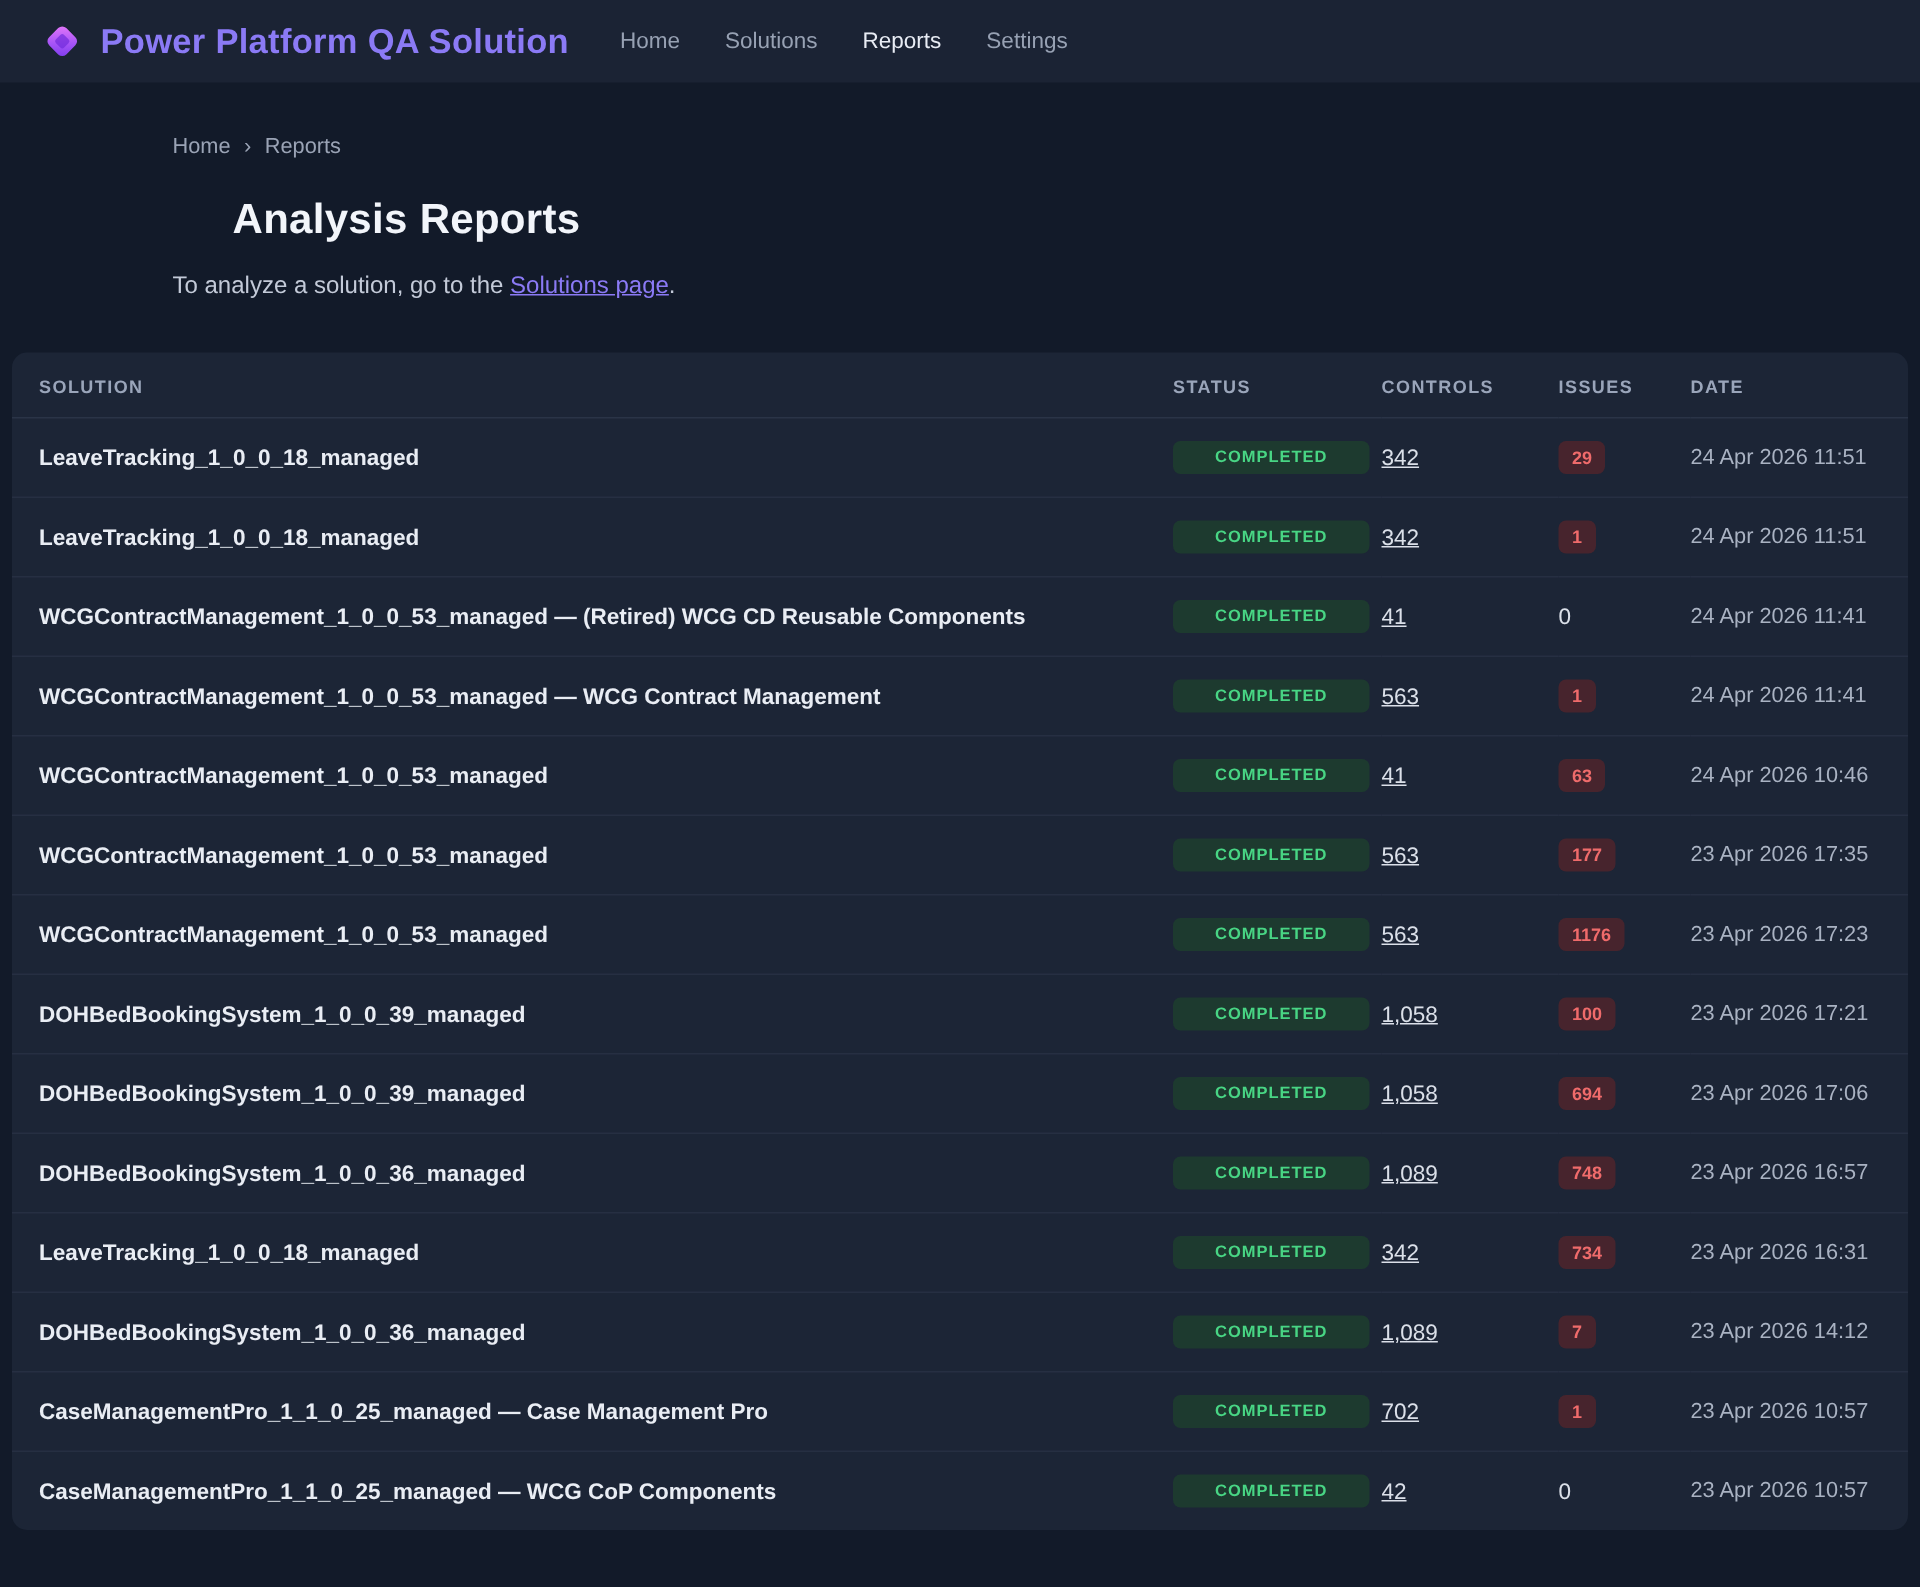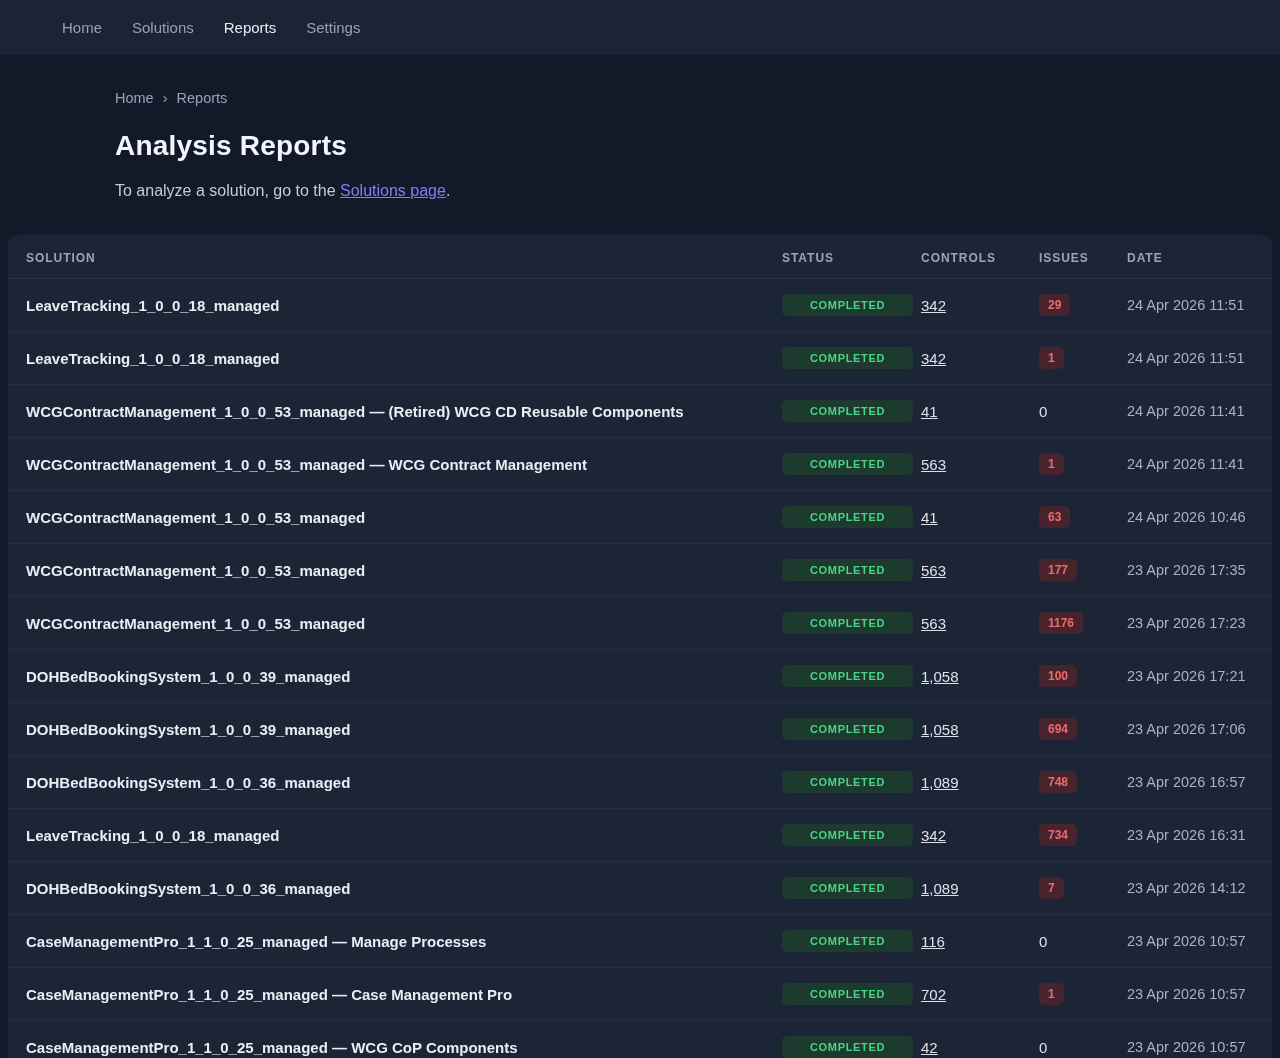--- a/index.html
+++ b/index.html
@@ -34,21 +34,21 @@
   .nav-link{font-size:15px;color:#97a1b3;cursor:pointer;}
   .nav-link.active{color:#e8ecf4;}
   
   .page-header{padding:0 115px;}
   .breadcrumb{
     margin-top:35px;display:flex;align-items:center;gap:9px;
     font-size:14.5px;color:#9aa3b5;
   }
   .breadcrumb .crumb-link{cursor:pointer;}
   .page-title{
-    margin-top:24px;font-size:28px;font-weight:bold;color:#f2f5fa;letter-spacing:.2px;
+    margin-top:24px;font-size:28px;font-weight:bold;color:#f2f5fa;letter-spacing:.2px;margin-left:40px;
   }
   .page-subtitle{margin-top:20px;font-size:16px;color:#c3cad8;}
   .page-subtitle .link{color:var(--brand);cursor:pointer;text-decoration:underline;}
   
   .table-card{
     margin:35px 8px 0;background:var(--table-bg);
     border-radius:10px;overflow:hidden;
   }
   table{width:100%;border-collapse:collapse;table-layout:fixed;}
   col.c-status{width:139px;}
@@ -78,20 +78,36 @@
   .issue-badge{
     display:inline-block;background:var(--issue-red-bg);color:var(--issue-red);
     font-size:12px;font-weight:bold;
     padding:4px 9px;border-radius:5px;
   }
 </style>
 </head>
 <body>
 
 <div class="navbar">
+  <div class="brand">
+    <span style="display:flex;">
+      <svg width="27" height="27" viewBox="0 0 24 24">
+        <defs>
+          <linearGradient id="lg" x1="0" y1="0" x2="1" y2="1">
+            <stop offset="0" stop-color="#e879f9"></stop>
+            <stop offset="0.55" stop-color="#a855f7"></stop>
+            <stop offset="1" stop-color="#7c3aed"></stop>
+          </linearGradient>
+        </defs>
+        <rect x="4.8" y="4.8" width="14.4" height="14.4" rx="3.4" transform="rotate(45 12 12)" fill="url(#lg)"></rect>
+        <rect x="8.6" y="8.6" width="6.8" height="6.8" rx="1.6" transform="rotate(45 12 12)" fill="#6d28d9" opacity="0.65"></rect>
+      </svg>
+    </span>
+    <span class="brand-title">Power Platform QA Solution</span>
+  </div>
   <div class="nav-links">
     <span class="nav-link">Home</span>
     <span class="nav-link">Solutions</span>
     <span class="nav-link active">Reports</span>
     <span class="nav-link">Settings</span>
   </div>
 </div>
 
 <div class="page-header">
   <div class="breadcrumb">
@@ -202,27 +218,20 @@
     <td class="cell-date">23 Apr 2026 16:31</td>
   </tr>
         <tr>
     <td class="cell-solution">DOHBedBookingSystem_1_0_0_36_managed</td>
     <td class="cell-status"><span class="status-badge">COMPLETED</span></td>
     <td class="cell-controls">1,089</td>
     <td class="cell-issues"><span class="issue-badge">7</span></td>
     <td class="cell-date">23 Apr 2026 14:12</td>
   </tr>
         <tr>
-    <td class="cell-solution">CaseManagementPro_1_1_0_25_managed — Manage Processes</td>
-    <td class="cell-status"><span class="status-badge">COMPLETED</span></td>
-    <td class="cell-controls">116</td>
-    <td class="cell-issues"><span>0</span></td>
-    <td class="cell-date">23 Apr 2026 10:57</td>
-  </tr>
-        <tr>
     <td class="cell-solution">CaseManagementPro_1_1_0_25_managed — Case Management Pro</td>
     <td class="cell-status"><span class="status-badge">COMPLETED</span></td>
     <td class="cell-controls">702</td>
     <td class="cell-issues"><span class="issue-badge">1</span></td>
     <td class="cell-date">23 Apr 2026 10:57</td>
   </tr>
         <tr>
     <td class="cell-solution">CaseManagementPro_1_1_0_25_managed — WCG CoP Components</td>
     <td class="cell-status"><span class="status-badge">COMPLETED</span></td>
     <td class="cell-controls">42</td>

